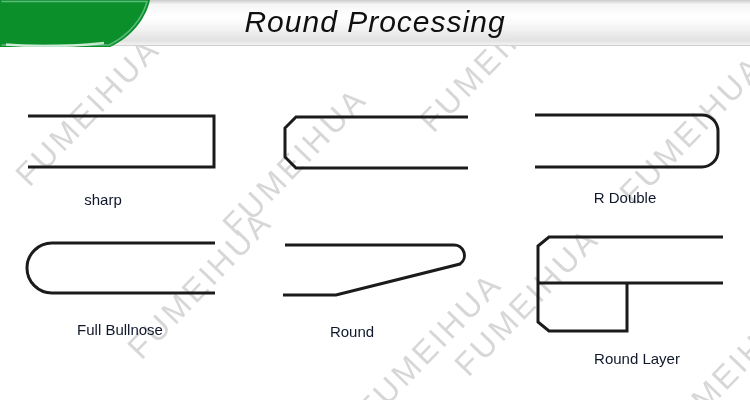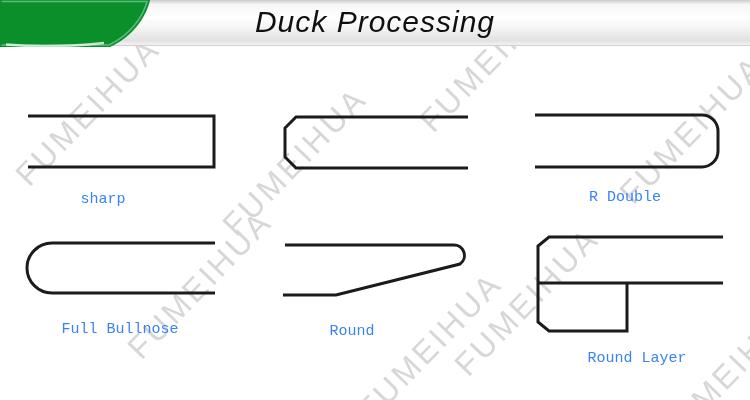--- a/index.html
+++ b/index.html
@@ -17,21 +17,21 @@
     transform:translate(-50%,-50%) rotate(-46deg);
   }
 
   
   .shapes{position:absolute;left:0;top:0;z-index:2;color:var(--stroke,#1b1b1b);}
   .shapes path{fill:none;stroke:currentColor;stroke-width:3;}
 
   
   .label{
     position:absolute;z-index:3;transform:translate(-50%,-50%);
-    font-size:15px;color:#3b82f6;white-space:nowrap;font-family:Liberation Mono, monospace;
+    font-size:15px;color:#0f172a;white-space:nowrap;
   }
 
   
   .header-bar{
     position:absolute;left:0;top:0;width:750px;height:45px;z-index:4;
     background:linear-gradient(180deg,#cccccc 0%,#f6f6f6 10%,#ffffff 38%,#f3f3f3 64%,#e2e2e2 90%,#f2f2f2 100%);
     border-bottom:1px solid #d0d0d0;
   }
   .title{
     position:absolute;left:50%;top:50%;transform:translate(-50%,-52%);
@@ -66,21 +66,21 @@
     <path d="M538 283 H723"></path>
   </svg>
 
   <div class="label" style="left:103px;top:199px">sharp</div>
   <div class="label" style="left:625px;top:197px">R Double</div>
   <div class="label" style="left:120px;top:329px">Full Bullnose</div>
   <div class="label" style="left:352px;top:331px">Round</div>
   <div class="label" style="left:637px;top:358px">Round Layer</div>
 
   <div class="header-bar">
-    <div class="title">Duck Processing</div>
+    <div class="title">Round Processing</div>
   </div>
   <svg class="green-tab" width="160" height="50" viewBox="0 0 160 50">
     <path d="M0 0 H150 C146 18 132 37 110 47 L0 47 Z" fill="var(--brand,#0b8f2a)"></path>
     <path d="M1.5 1.5 H147 C143 17 130 35 109 45 L1.5 45" fill="none" stroke="#5cbb7c" stroke-width="1.5"></path>
     <path d="M6 44.5 Q48 48.5 104 43" fill="none" stroke="rgba(255,255,255,0.75)" stroke-width="2.5"></path>
   </svg>
 
 </div>
 
 </body></html>

